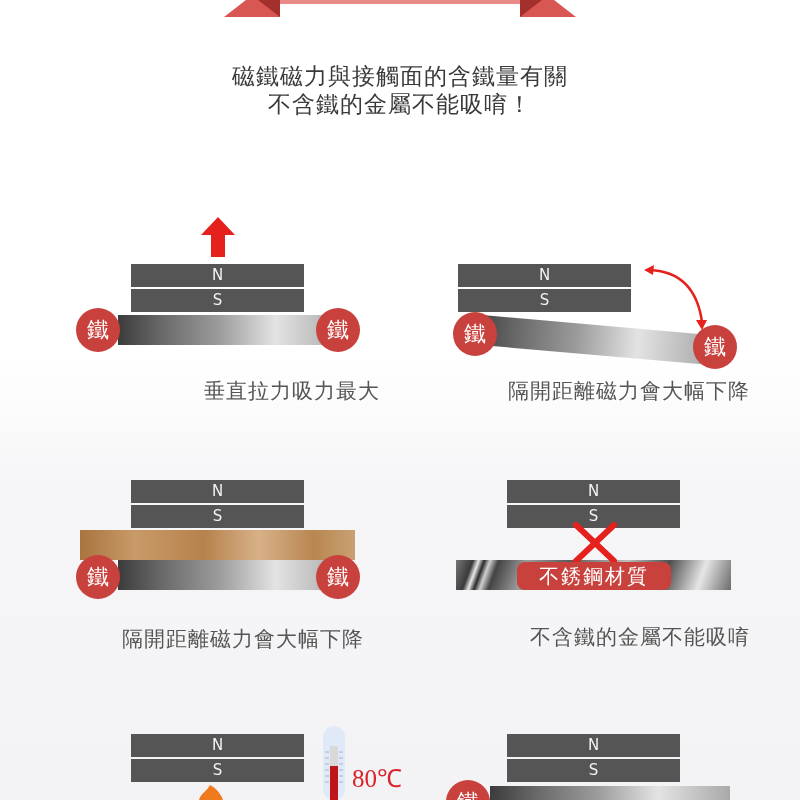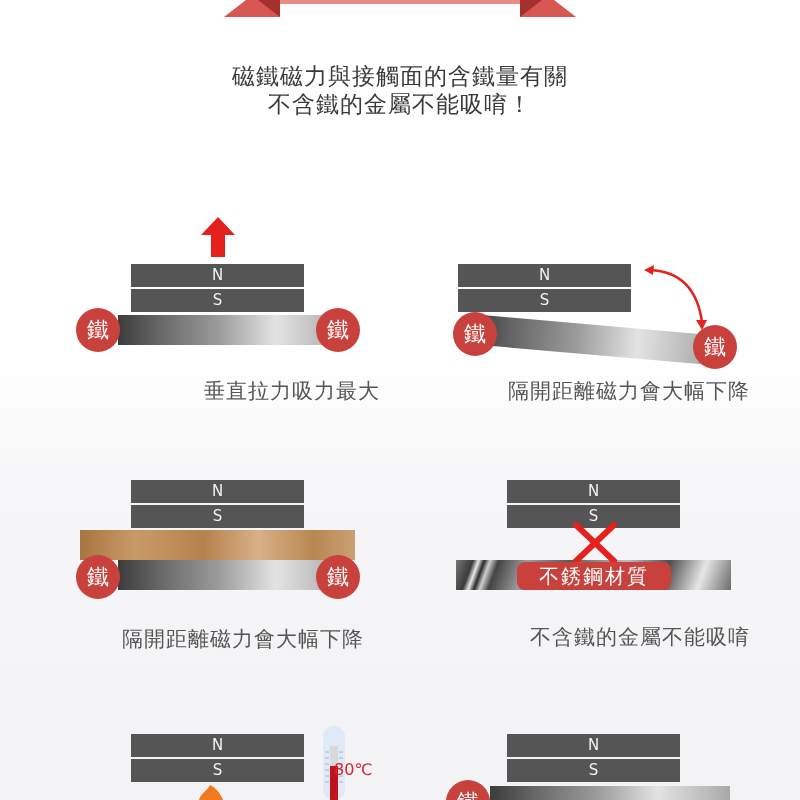--- a/index.html
+++ b/index.html
@@ -41,21 +41,21 @@
     background: linear-gradient(110deg, #777 0%, #3a3a3a 6%, #e8e8e8 8%, #2a2a2a 10%, #cfcfcf 12%, #444 15%, #9a9a9a 25%, #5a5a5a 40%, #bcbcbc 60%, #4e4e4e 75%, #e6e6e6 88%, #6b6b6b 100%); }
 
   .iron-badge { position:absolute; width:44px; height:44px; border-radius:50%;
     background:#c8413c; color:#ffffff; text-align:center; line-height:44px; font-size:22px; }
 
   .caption { position:absolute; text-align:right; font-size:21px; color:#555555; letter-spacing:1px; white-space:nowrap; }
 
   .ss-label { position:absolute; left:517px; top:562px; width:154px; height:28px; border-radius:8px;
     background:#c8413c; color:#ffffff; text-align:center; line-height:28px; font-size:20px; letter-spacing:2px; }
 
-  .temp-text { position:absolute; left:334px; top:760px; font-size:16px; color:#d8232a; }
+  .temp-text { position:absolute; left:352px; top:760px; font-size:25px; color:#d8232a;font-family:Liberation Serif, serif; }
 </style>
 </head>
 <body>
 
 <div class="ribbon-bar"></div>
 <div class="ribbon-l"></div>
 <div class="ribbon-l-fold"></div>
 <div class="ribbon-r"></div>
 <div class="ribbon-r-fold"></div>
 

